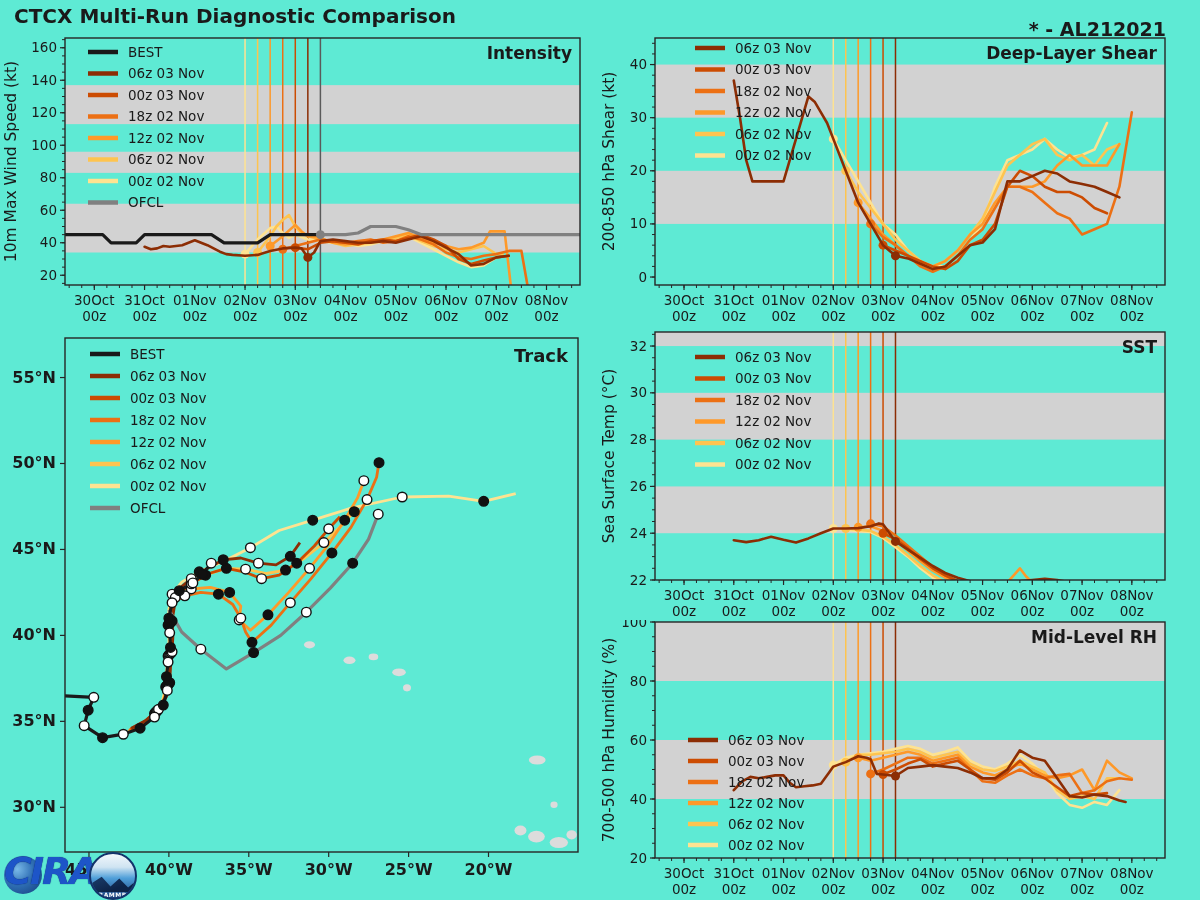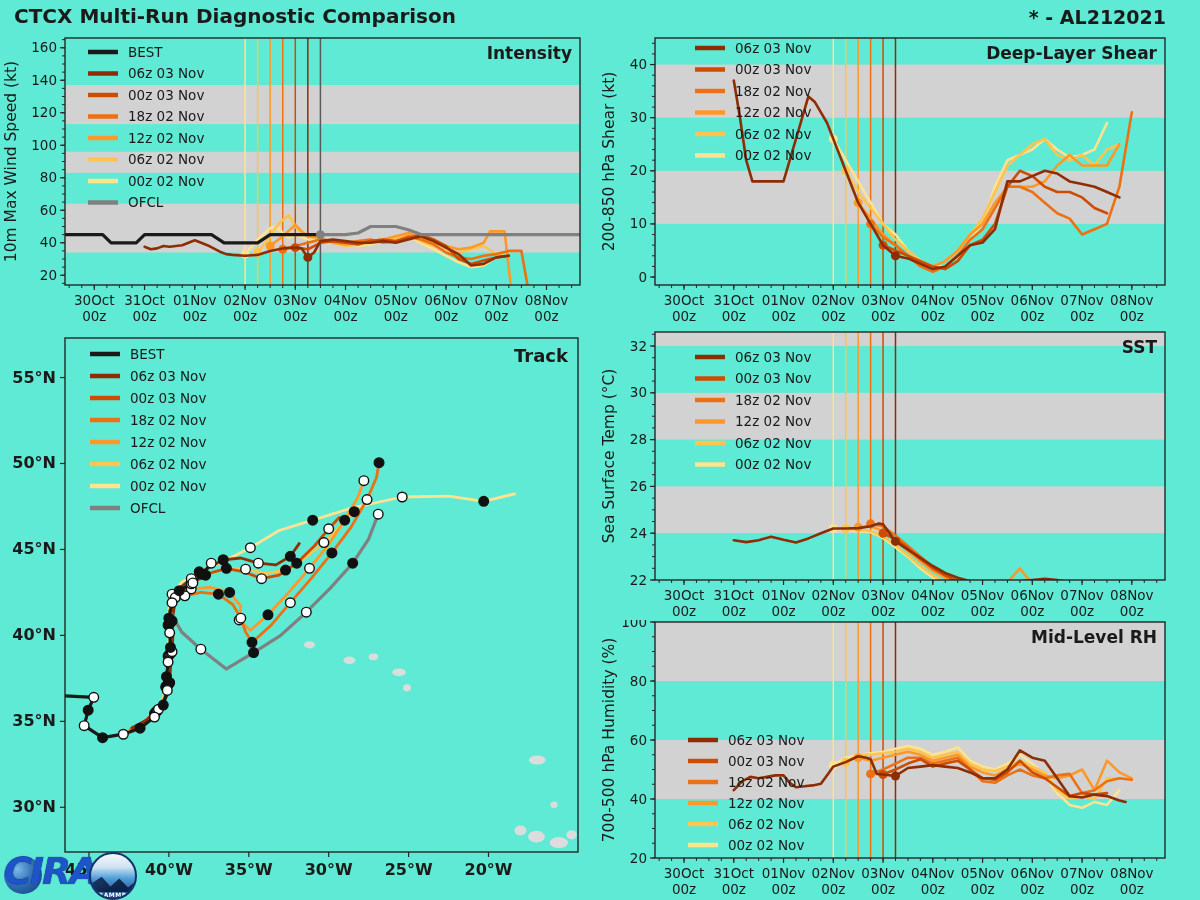--- a/index.html
+++ b/index.html
@@ -1,19 +1,19 @@
 <!DOCTYPE html>
 <html><head>
 <meta charset="utf-8">
 <style>
   html,body{margin:0;padding:0;background:#fff;}
   #fig{position:relative;width:1200px;height:900px;background:#5eead4;overflow:hidden;
        font-family:"DejaVu Sans","Liberation Sans",sans-serif;}
   #main-title{position:absolute;left:14px;top:4px;font-size:20px;font-weight:700;color:#1a1a1a;}
-  #storm-id{position:absolute;right:34px;top:6px;font-size:19px;font-weight:700;color:#1a1a1a;}
+  #storm-id{position:absolute;right:34px;top:18px;font-size:19px;font-weight:700;color:#1a1a1a;}
   svg{position:absolute;}
   #c-intensity{left:0;top:30px;}
   #c-track{left:0;top:330px;}
   #c-shear{left:600px;top:30px;}
   #c-sst{left:600px;top:330px;}
   #c-rh{left:600px;top:620px;}
   svg text{font-family:"DejaVu Sans","Liberation Sans",sans-serif;fill:#1a1a1a;}
   #logo{position:absolute;left:4px;top:852px;width:150px;height:46px;display:flex;}
   #cira-word{font-size:38px;font-weight:800;font-style:italic;color:#1d55c8;line-height:1;
     letter-spacing:-2px;text-shadow:0 0 1px #0a1f5c;position:relative;z-index:2;}

